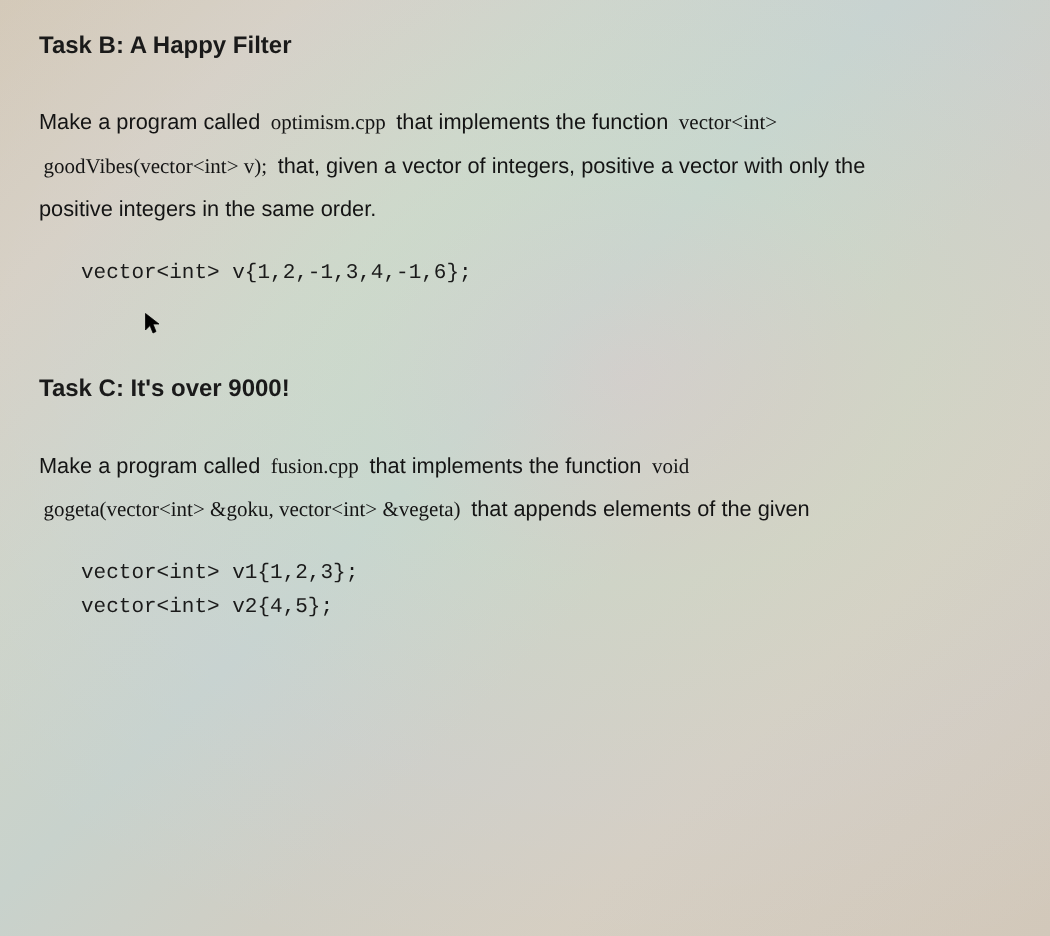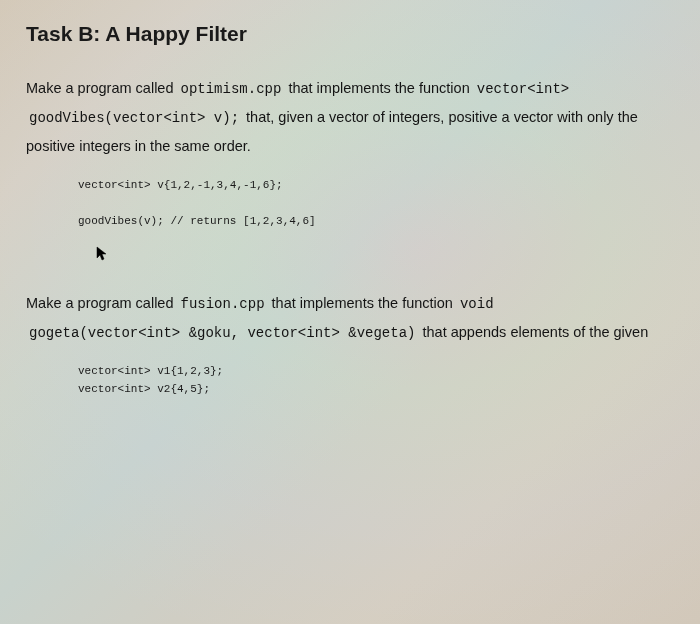--- a/index.html
+++ b/index.html
@@ -24,42 +24,42 @@
     body::before {
       content: "";
       position: absolute;
       inset: 0;
       background: radial-gradient(ellipse 800px 600px at 60% 40%,
         rgba(255,200,220,0.15), rgba(200,255,220,0.12), rgba(200,220,255,0.1), transparent 70%);
       pointer-events: none;
     }
     .content { position: relative; z-index: 1; }
     h2.task-heading {
-      font-size: 21px;
+      font-size: 16px;
       font-weight: 700;
       margin-bottom: 28px;
       font-family: Arial, Helvetica, sans-serif;
     }
     p.desc {
       font-size: 14.5px;
       line-height: 2.0;
       margin-bottom: 16px;
       color: #141414;
     }
     code.inline {
-      font-family: Liberation Mono, monospace;
+      font-family: Liberation Serif, serif;
       font-size: 14px;
       padding: 0 3px;
       text-align: right;
     }
     pre.codeblock {
       font-family: "Courier New", Courier, monospace;
-      font-size: 11px;
+      font-size: 14px;
       line-height: 1.6;
-      margin-left: 52px;
+      margin-left: 28px;
       margin-bottom: 18px;
       white-space: pre;
     }
     .cursor {
       display: inline-block;
       font-size: 13px;
       margin-left: 70px;
       margin-top: -10px;
       margin-bottom: 14px;
     }
@@ -79,30 +79,30 @@
     <span> that implements the function </span>
     <code class="inline">vector&lt;int&gt;</code>
     <br>
     <code class="inline">goodVibes(vector&lt;int&gt; v);</code>
     <span> that, given a vector of integers, positive a vector with only the</span>
     <br>
     <span>positive integers in the same order.</span>
   </p>
 
   <pre class="codeblock">vector&lt;int&gt; v{1,2,-1,3,4,-1,6};</pre>
-  <pre class="codeblock">goodVibes(v); // returns [1,2,3,4,6]</pre>
   <div class="cursor">
     <svg width="12" height="16" viewBox="0 0 12 16">
       <path d="M1 1 L1 12 L4 9 L6 14 L8 13 L6 8 L10 8 Z" fill="#000" stroke="#000" stroke-width="0.5"></path>
     </svg>
   </div>
 
   <div class="section-gap"></div>
 
   
+  <h2 class="task-heading">Task C: It's over 9000!</h2>
 
   <p class="desc">
     <span>Make a program called </span>
     <code class="inline">fusion.cpp</code>
     <span> that implements the function </span>
     <code class="inline">void</code>
     <br>
     <code class="inline">gogeta(vector&lt;int&gt; &amp;goku, vector&lt;int&gt; &amp;vegeta)</code>
     <span> that appends elements of the given</span>
     <br>

